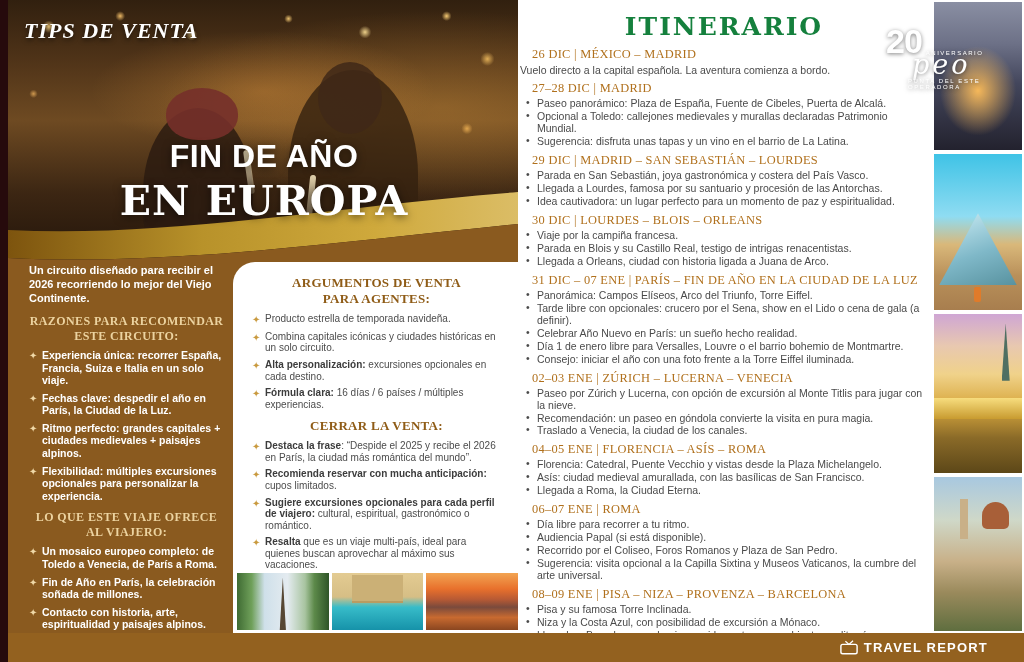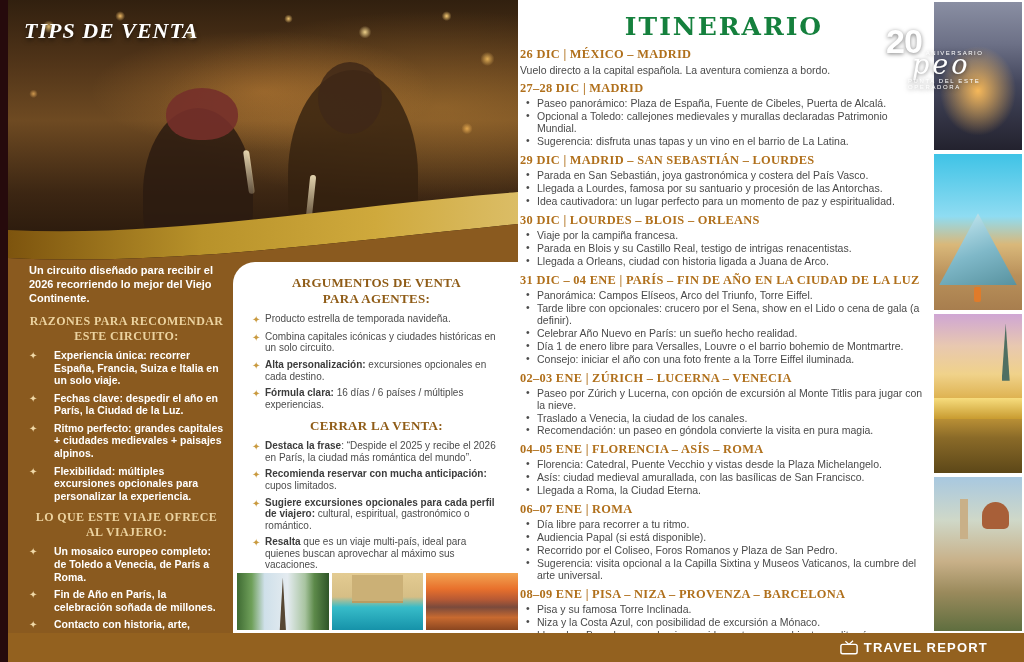--- a/index.html
+++ b/index.html
@@ -56,21 +56,21 @@
   .left-panel{position:absolute;left:8px;top:258px;width:229px;height:404px;z-index:5;
     box-sizing:border-box;padding:6px 13px 0 21px;color:#fff;overflow:hidden;}
   .intro{font-size:11px;font-weight:bold;line-height:1.27;}
   .lp-heading{font-family:"Liberation Serif",serif;color:#ecd3a0;font-weight:bold;font-size:12px;
     letter-spacing:.4px;text-align:center;margin:8px 0 5px 0;line-height:1.25;}
   .lp-heading span{display:block;}
   .blist{margin:0;padding:0;list-style:none;}
   .blist li{display:flex;margin:0 0 5px 0;}
   .star{flex:0 0 13px;font-size:10px;line-height:12px;margin-top:1px;}
   .lp-star{color:#f0d9a8;}
-  .lp-text{font-size:10.5px;font-weight:bold;line-height:1.2;margin-left:12px;}
+  .lp-text{font-size:10.5px;font-weight:bold;line-height:1.2;}
 
   
   .mid-panel{position:absolute;left:233px;top:262px;width:285px;height:371px;background:#ffffff;
     border-top-left-radius:22px;z-index:4;box-sizing:border-box;padding:13px 17px 16px 19px;overflow:hidden;}
   .mid-heading{font-family:"Liberation Serif",serif;color:#8f5c17;font-weight:bold;font-size:13px;
     letter-spacing:.3px;text-align:center;line-height:1.22;margin:0 0 6px 0;}
   .mid-heading span{display:block;}
   .mid-heading.second{margin-top:8px;}
   .mid-star{color:#c99a3f;}
   .mid-text{font-size:10px;color:#4c4c4c;line-height:1.16;}
@@ -81,22 +81,22 @@
   .ph-eiffel .tower{position:absolute;left:38%;top:8%;width:24%;height:92%;
     clip-path:polygon(50% 0,64% 100%,36% 100%);background:#574734;}
   .ph-trevi{background:linear-gradient(180deg,#e3cb92 0%,#d6be85 42%,#37bcc9 60%,#1692a9 100%);}
   .ph-trevi .facade{position:absolute;left:22%;top:4%;width:56%;height:46%;background:#cbb076;box-shadow:0 2px 0 #b99c62;}
   .ph-venice{background:linear-gradient(180deg,#f2a452 0%,#e8702c 28%,#b85a34 46%,#7a4a3c 60%,#c86a30 78%,#8a4620 100%);}
 
   
   .itinerary{position:absolute;left:520px;top:12px;width:408px;height:622px;overflow:hidden;z-index:2;}
   .it-title{font-family:"DejaVu Serif",serif;font-weight:bold;font-size:25px;color:#15803d;
     letter-spacing:2px;text-align:center;margin:0 0 6px 0;}
-  .it-date{font-family:"Liberation Serif",serif;font-weight:bold;font-size:12.4px;color:#b0701c;
-    letter-spacing:.3px;margin:5px 0 2px 0;}
+  .it-date{font-family:"Liberation Serif",serif;font-weight:normal;font-size:12.4px;color:#b0701c;
+    letter-spacing:.3px;margin:5px 0 2px 12px;}
   .it-intro{font-size:10.5px;color:#4a4a4a;line-height:1.15;}
   .it-intro:empty{display:none;}
   .it-bullets{margin:0;padding:0;list-style:none;}
   .it-bullets li{position:relative;padding-left:13px;font-size:10.5px;color:#4a4a4a;line-height:1.14;margin:0 4px 1px 4px;}
   .it-bullets li::before{content:"•";position:absolute;left:2px;top:-1px;color:#4a4a4a;}
 
   
   .rail-photo{position:absolute;left:934px;width:88px;overflow:hidden;z-index:2;}
   .ph-madrid{top:2px;height:148px;background:
       radial-gradient(ellipse 60% 42% at 50% 60%, rgba(255,190,90,.95), rgba(255,190,90,0) 72%),
@@ -138,20 +138,24 @@
 
   <div class="logo">
     <div class="logo-row">
       <span class="logo-number">20</span>
       <span class="logo-aniv">ANIVERSARIO</span>
     </div>
     <div class="logo-script">peo</div>
     <div class="logo-sub">PUNTA DEL ESTE OPERADORA</div>
   </div>
 
+  <div class="hero-title">
+    <div class="l1">FIN DE AÑO</div>
+    <div class="l2">EN EUROPA</div>
+  </div>
 
   <svg class="swoosh" viewBox="0 0 510 124" preserveAspectRatio="none">
     <defs>
       <linearGradient id="goldg" x1="0" y1="0" x2="1" y2="0">
         <stop offset="0" stop-color="#7d540e"></stop>
         <stop offset="0.38" stop-color="#b8922a"></stop>
         <stop offset="0.72" stop-color="#cfa93c"></stop>
         <stop offset="1" stop-color="#dbbd66"></stop>
       </linearGradient>
     </defs>
@@ -328,40 +332,40 @@
 
           <ul class="it-bullets">
 
           <li>Viaje por la campiña francesa.</li>
             <li>Parada en Blois y su Castillo Real, testigo de intrigas renacentistas.</li>
             <li>Llegada a Orleans, ciudad con historia ligada a Juana de Arco.</li>
           </ul>
         </div>
 
         <div class="it-entry">
-          <div class="it-date">31 DIC – 04 ENE | PARÍS – FIN DE AÑO EN LA CIUDAD DE LA LUZ</div>
+          <div class="it-date">31 DIC – 07 ENE | PARÍS – FIN DE AÑO EN LA CIUDAD DE LA LUZ</div>
 
           <ul class="it-bullets">
 
           <li>Panorámica: Campos Elíseos, Arco del Triunfo, Torre Eiffel.</li>
             <li>Tarde libre con opcionales: crucero por el Sena, show en el Lido o cena de gala (a definir).</li>
             <li>Celebrar Año Nuevo en París: un sueño hecho realidad.</li>
             <li>Día 1 de enero libre para Versalles, Louvre o el barrio bohemio de Montmartre.</li>
             <li>Consejo: iniciar el año con una foto frente a la Torre Eiffel iluminada.</li>
           </ul>
         </div>
 
         <div class="it-entry">
           <div class="it-date">02–03 ENE | ZÚRICH – LUCERNA – VENECIA</div>
 
           <ul class="it-bullets">
 
           <li>Paseo por Zúrich y Lucerna, con opción de excursión al Monte Titlis para jugar con la nieve.</li>
+            <li>Recomendación: un paseo en góndola convierte la visita en pura magia.</li>
             <li>Traslado a Venecia, la ciudad de los canales.</li>
-            <li>Recomendación: un paseo en góndola convierte la visita en pura magia.</li>
           </ul>
         </div>
 
         <div class="it-entry">
           <div class="it-date">04–05 ENE | FLORENCIA – ASÍS – ROMA</div>
 
           <ul class="it-bullets">
 
           <li>Florencia: Catedral, Puente Vecchio y vistas desde la Plaza Michelangelo.</li>
             <li>Asís: ciudad medieval amurallada, con las basílicas de San Francisco.</li>

